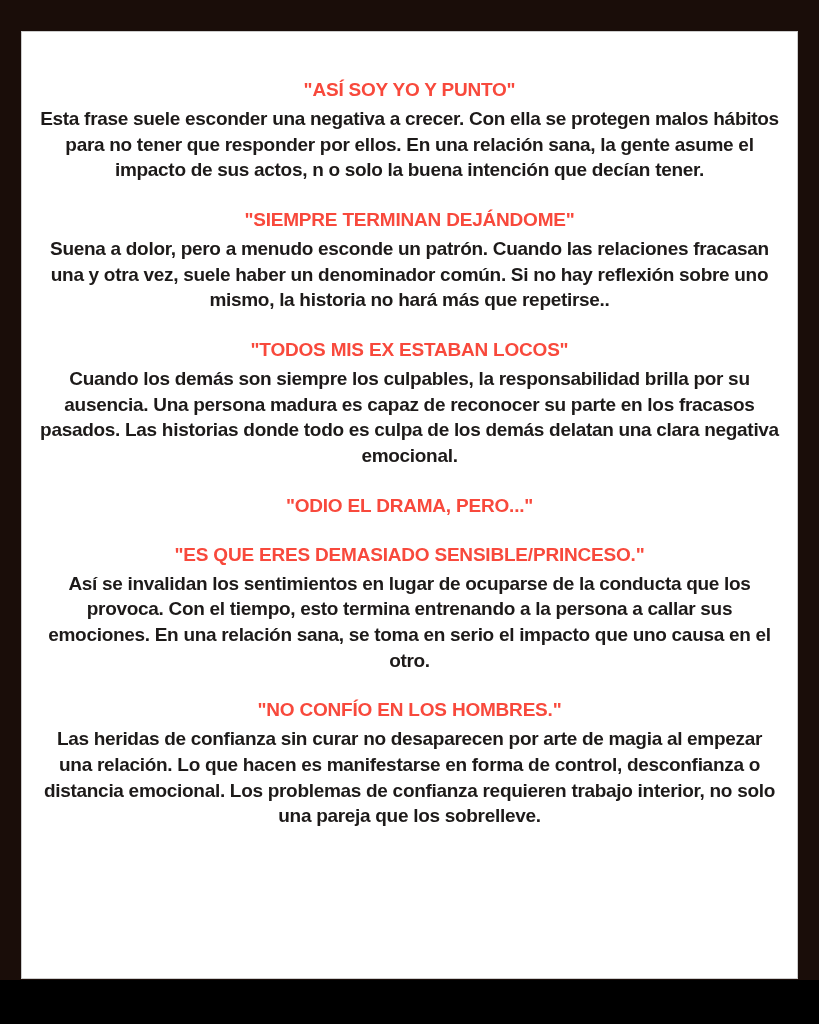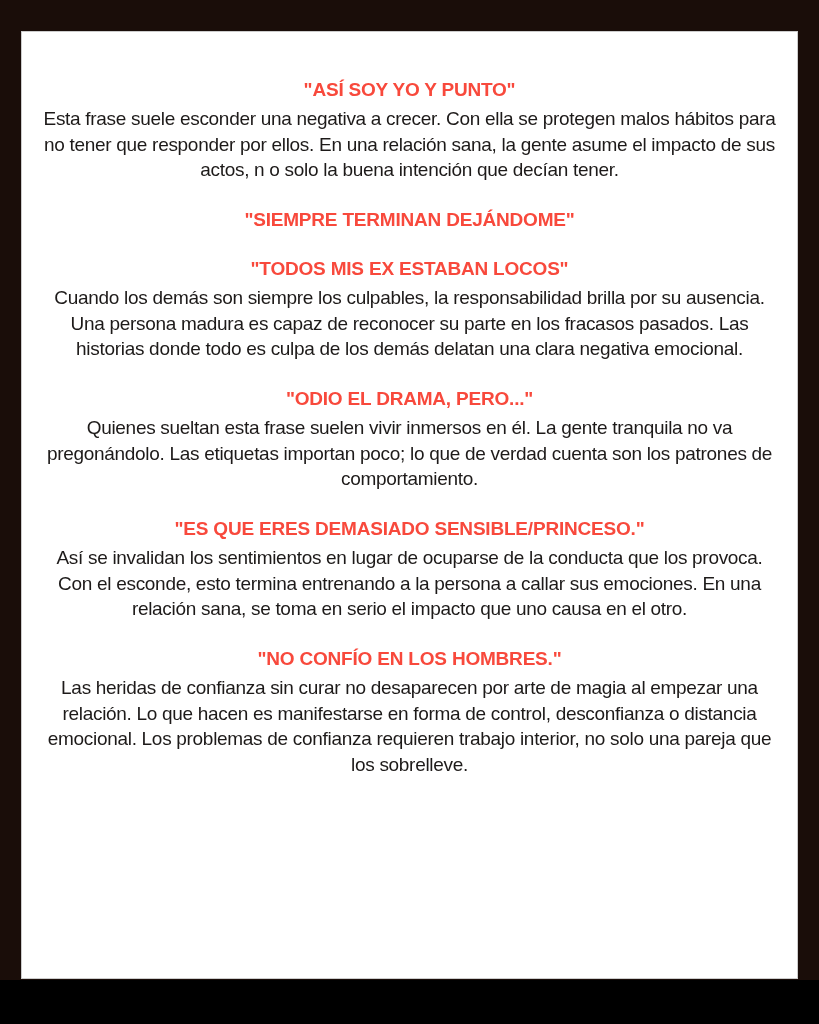--- a/index.html
+++ b/index.html
@@ -51,56 +51,56 @@
     color: var(--heading-color);
     font-size: 19px;
     font-weight: 700;
     line-height: 1.32;
     letter-spacing: -0.2px;
     margin-bottom: 4px;
   }
   .section-body {
     color: var(--body-color);
     font-size: 19px;
-    font-weight: 400;
+    font-weight: 700;
     line-height: 1.35;
     letter-spacing: -0.3px;
   }
 </style>
 </head>
 <body>
 
 <div class="page">
   <div class="frame"></div>
   <div class="bottom-band"></div>
   <div class="panel">
     <div class="content">
 
       <div class="section">
         <div class="section-heading">"ASÍ SOY YO Y PUNTO"</div>
         <div class="section-body">Esta frase suele esconder una negativa a crecer. Con ella se protegen malos hábitos para no tener que responder por ellos. En una relación sana, la gente asume el impacto de sus actos, n o solo la buena intención que decían tener.</div>
       </div>
 
       <div class="section">
         <div class="section-heading">"SIEMPRE TERMINAN DEJÁNDOME"</div>
+        <div class="section-body">Suena a dolor, pero a menudo esconde un patrón. Cuando las relaciones fracasan una y otra vez, suele haber un denominador común. Si no hay reflexión sobre uno mismo, la historia no hará más que repetirse..</div>
       </div>
 
       <div class="section">
         <div class="section-heading">"TODOS MIS EX ESTABAN LOCOS"</div>
         <div class="section-body">Cuando los demás son siempre los culpables, la responsabilidad brilla por su ausencia. Una persona madura es capaz de reconocer su parte en los fracasos pasados. Las historias donde todo es culpa de los demás delatan una clara negativa emocional.</div>
       </div>
 
       <div class="section">
         <div class="section-heading">"ODIO EL DRAMA, PERO..."</div>
-        <div class="section-body">Quienes sueltan esta frase suelen vivir inmersos en él. La gente tranquila no va pregonándolo. Las etiquetas importan poco; lo que de verdad cuenta son los patrones de comportamiento.</div>
       </div>
 
       <div class="section">
         <div class="section-heading">"ES QUE ERES DEMASIADO SENSIBLE/PRINCESO."</div>
-        <div class="section-body">Así se invalidan los sentimientos en lugar de ocuparse de la conducta que los provoca. Con el esconde, esto termina entrenando a la persona a callar sus emociones. En una relación sana, se toma en serio el impacto que uno causa en el otro.</div>
+        <div class="section-body">Así se invalidan los sentimientos en lugar de ocuparse de la conducta que los provoca. Con el tiempo, esto termina entrenando a la persona a callar sus emociones. En una relación sana, se toma en serio el impacto que uno causa en el otro.</div>
       </div>
 
       <div class="section">
         <div class="section-heading">"NO CONFÍO EN LOS HOMBRES."</div>
         <div class="section-body">Las heridas de confianza sin curar no desaparecen por arte de magia al empezar una relación. Lo que hacen es manifestarse en forma de control, desconfianza o distancia emocional. Los problemas de confianza requieren trabajo interior, no solo una pareja que los sobrelleve.</div>
       </div>
 
     </div>
   </div>
 </div>

